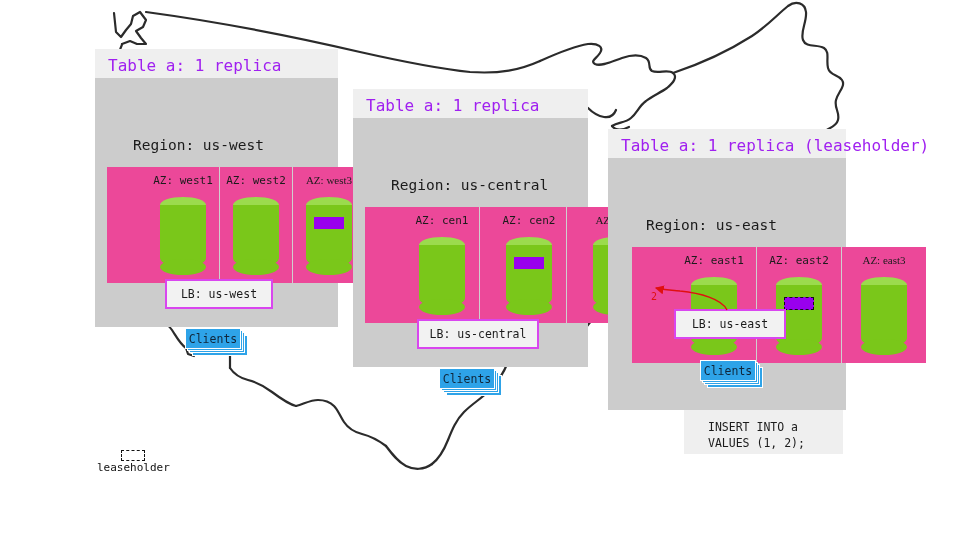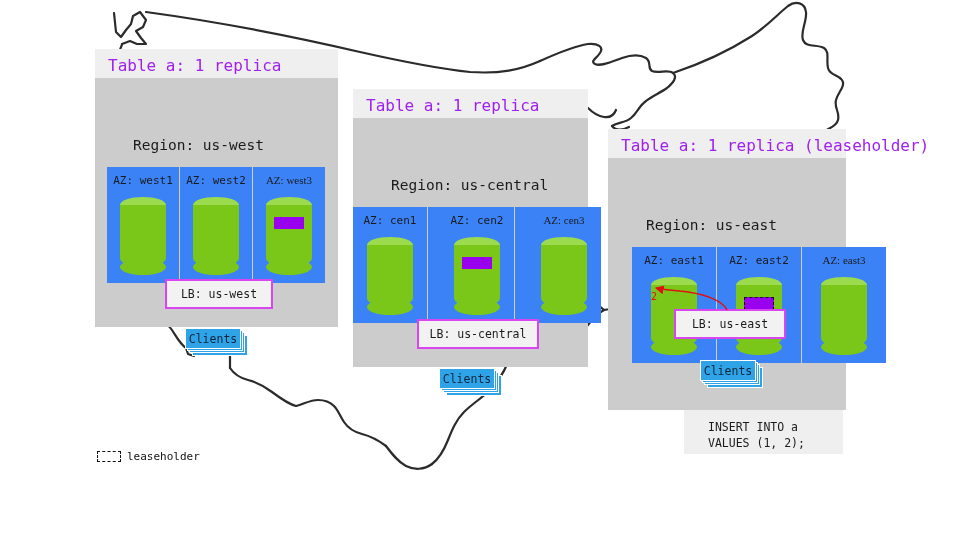--- a/index.html
+++ b/index.html
@@ -28,22 +28,23 @@
     position:absolute;left:13px;top:7px;
     font-size:16px;color:#a020f0;white-space:nowrap;
     letter-spacing:0px;
   }
   .region-title{
     position:absolute;left:13px;
     font-size:14.5px;color:#1b1b1b;white-space:nowrap;margin-left:25px;
   }
   .az-wrap{
     position:absolute;
-    background:#3b82f6;
+    background:#ec4899;
     display:flex;
+    padding-left:40px;
   }
   .az{
     flex:1 1 0;
     position:relative;
     border-right:1px solid #cfcfcf;
   }
   .az:last-child{border-right:none;font-family:Liberation Serif, serif;}
   .az-label{
     position:absolute;left:0;right:0;top:7px;
     text-align:center;font-size:11px;color:#1b1b1b;white-space:nowrap;
@@ -105,21 +106,21 @@
   }
   
   .sqlbox{
     position:absolute;
     background:#efefef;
     font-size:11.5px;color:#1b1b1b;line-height:16px;
     padding:9px 24px;box-sizing:border-box;white-space:pre;
   }
   
   .legend{
-    position:absolute;display:flex;align-items:center;gap:6px;
+    position:absolute;display:flex;align-items:center;gap:0;flex-direction:column;
   }
   .legend .swatch{
     width:24px;height:11px;
     border:1.6px dashed #111111;box-sizing:border-box;background:transparent;
   }
   .legend .ltxt{font-size:11px;color:#111111;font-family:"DejaVu Sans Mono",monospace;}
   
   .arrow-layer{position:absolute;left:0;top:0;width:960px;height:540px;pointer-events:none;z-index:8;}
   .arrow-num{
     position:absolute;font-size:10px;color:#e01010;
@@ -238,21 +239,21 @@
       <i class="s0"></i>
       <span>Clients</span>
     </div>
   </div>
 
   <div class="region" style="left:353px;top:89px;width:235px;height:278px;">
     <div class="region-head">
       <div class="tbl">Table a: 1 replica</div>
     </div>
     <div class="region-title" style="top:88px;">Region: us-central</div>
-    <div class="az-wrap" style="left:0;top:118px;width:248px;height:116px;gap:12px;">
+    <div class="az-wrap" style="left:12px;top:118px;width:248px;height:116px;gap:12px;">
       <div class="az">
         <div class="az-label">AZ: cen1</div>
         <div class="cyl">
           <div class="top"></div>
           <div class="body"></div>
           <div class="bot"></div>
         </div>
       </div>
       <div class="az">
         <div class="az-label">AZ: cen2</div>

